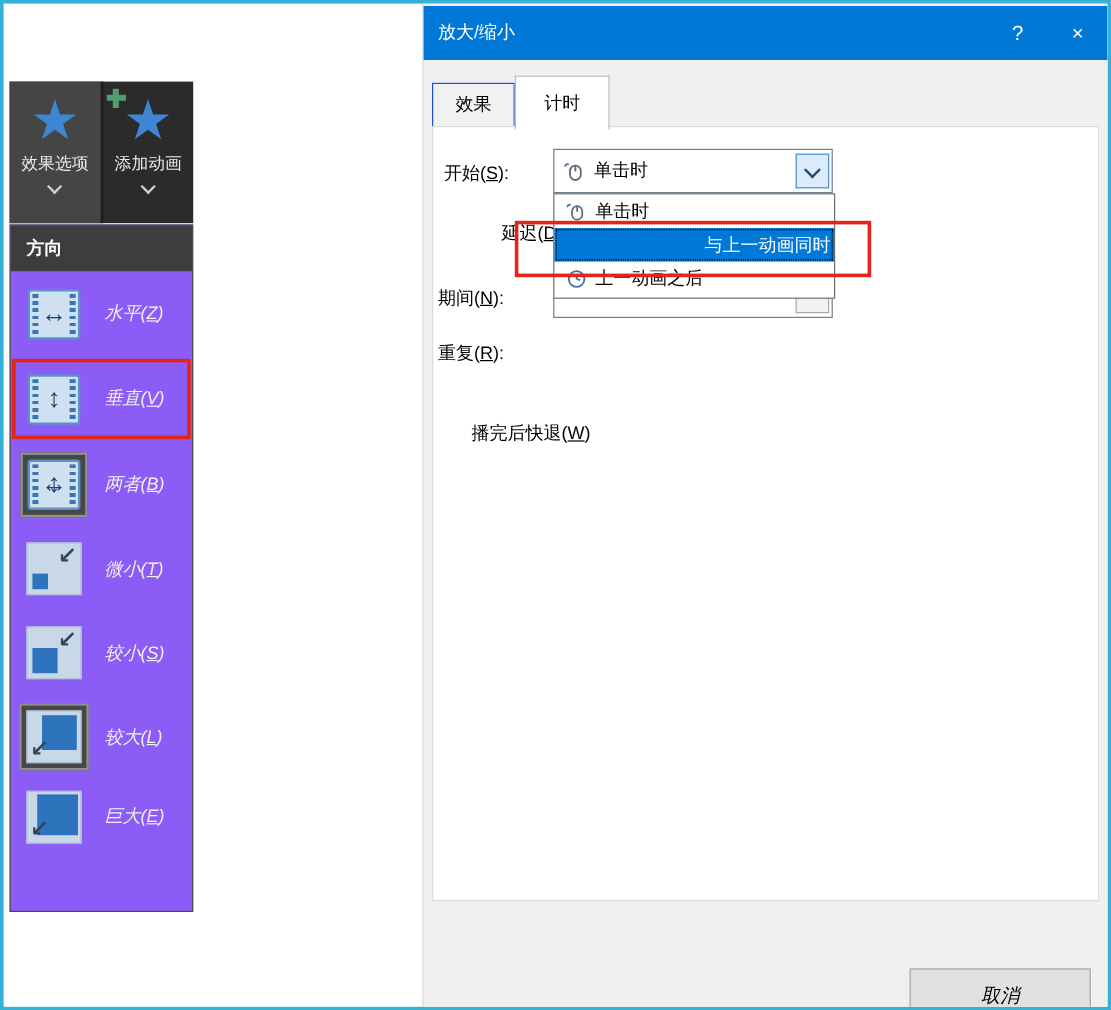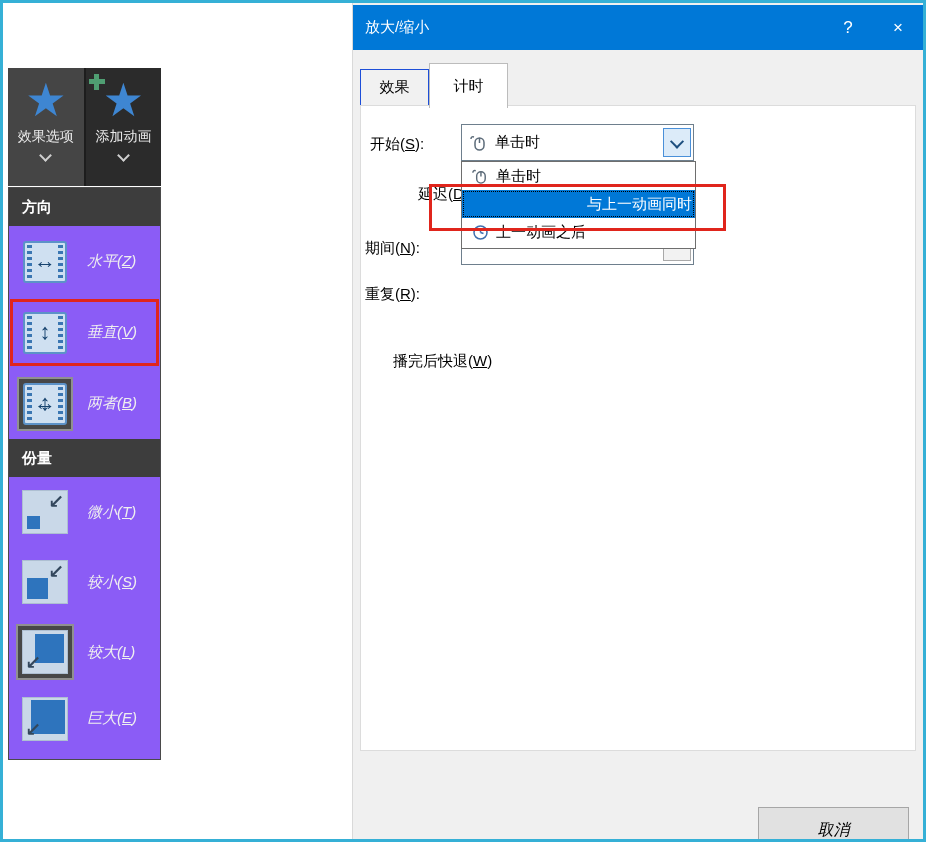--- a/index.html
+++ b/index.html
@@ -146,23 +146,20 @@
           <div class="sel-frame">
         <div class="dir-icon">
           <span class="dir-arrow" style="transform:translateY(-54%);">↔</span>
           <span class="dir-arrow">↕</span>
             </div>
           </div>
         </div>
       <span class="mi-label">两者(<u>B</u>)</span>
     </div>
 
-    <div class="menu-header">
-      <span>份量</span>
-    </div>
 
     <div class="menu-item" style="height:70px;">
       <div class="mi-iconcol">
           <div class="amt-icon">
         <span class="amt-sq" style="left:4px;bottom:4px;width:13px;height:13px;"></span>
         <span class="amt-arrow" style="right:3px;top:1px;">↙</span>
           </div>
         </div>
       <span class="mi-label">微小(<u>T</u>)</span>
     </div>

